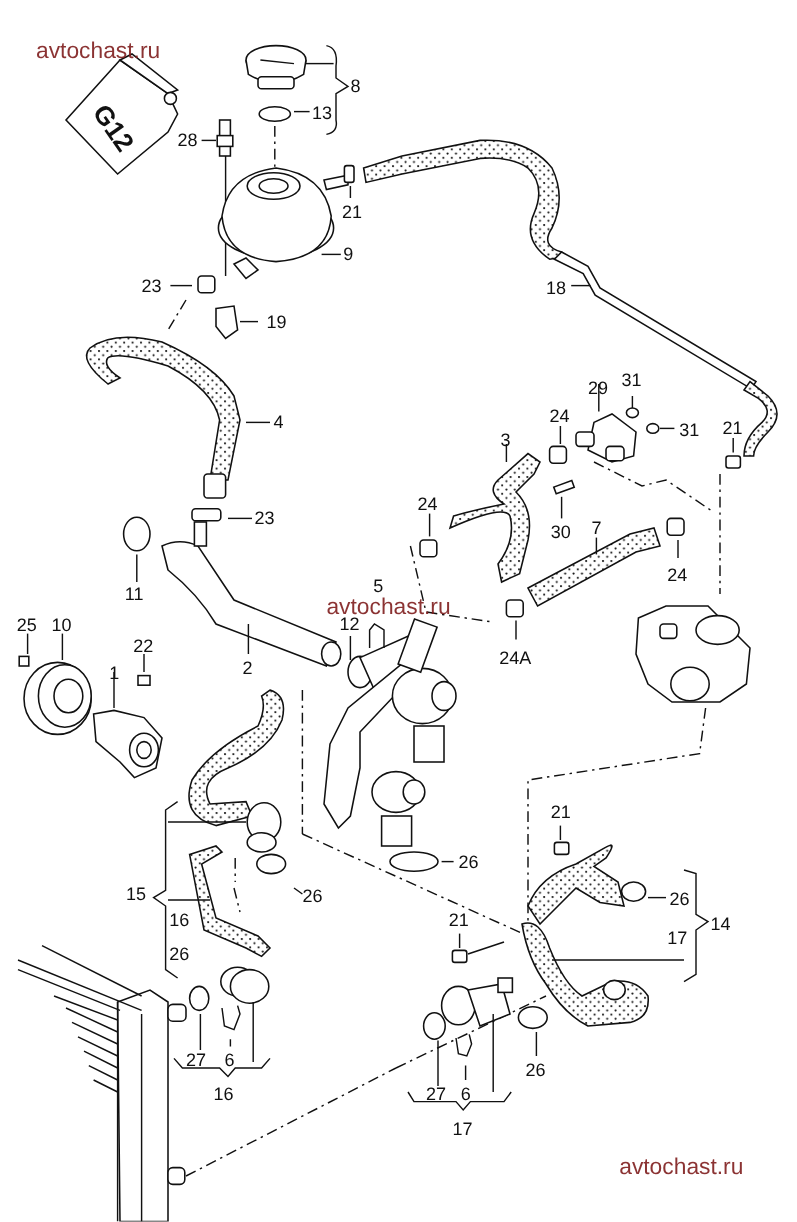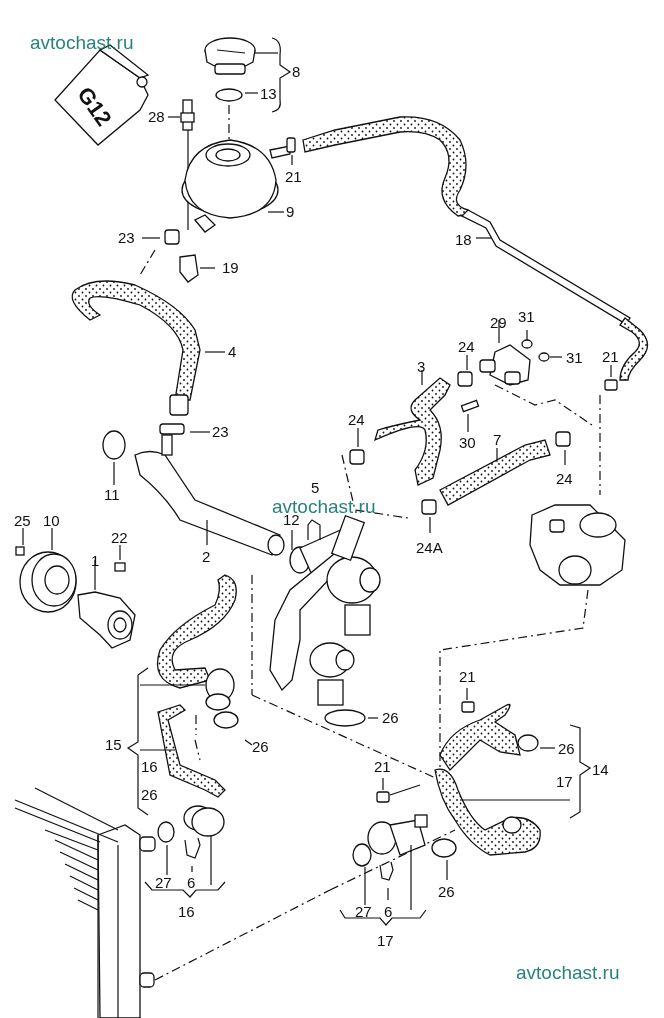--- a/index.html
+++ b/index.html
@@ -1,20 +1,20 @@
 <!DOCTYPE html>
 <html><head>
 <meta charset="utf-8">
 <style>
   html, body { margin:0; padding:0; background:#ffffff; }
   body { width:664px; height:1018px; position:relative; overflow:hidden; font-family:"Liberation Sans", sans-serif; }
   #canvas { position:absolute; left:0; top:0; width:664px; height:1018px; }
   svg text { font-family:"Liberation Sans", sans-serif; }
   .lbl { font-size:15px; fill:#111; }
-  .wm { position:absolute; font-family:"Liberation Sans", sans-serif; font-size:19px; color:#0f766e; opacity:0.9; white-space:nowrap; }
+  .wm { position:absolute; font-family:"Liberation Sans", sans-serif; font-size:19px; color:#7f1d1d; opacity:0.9; white-space:nowrap; }
   .ln { stroke:#111; stroke-width:1.2; fill:none; }
   .part { stroke:#111; stroke-width:1.3; fill:#fff; }
   .hose { stroke:#111; stroke-width:1.3; fill:url(#dots); }
   .dash { stroke:#111; stroke-width:1.2; fill:none; stroke-dasharray:9 4 2 4; }
 </style>
 </head>
 <body>
 
 <svg id="canvas" viewBox="0 0 664 1018" xmlns="http://www.w3.org/2000/svg">
   <defs>

